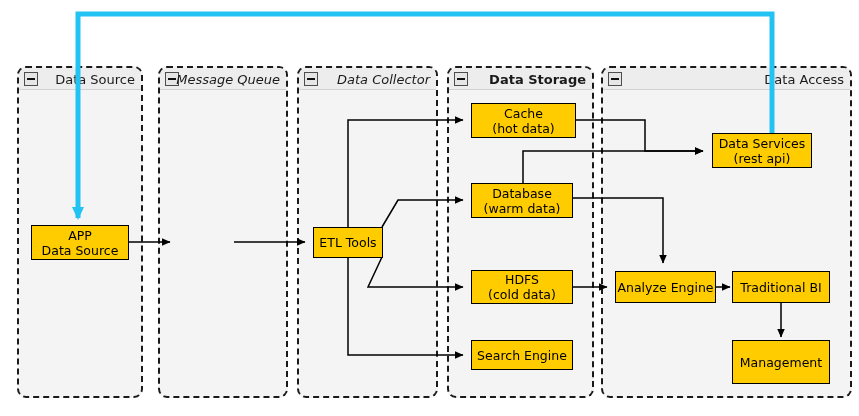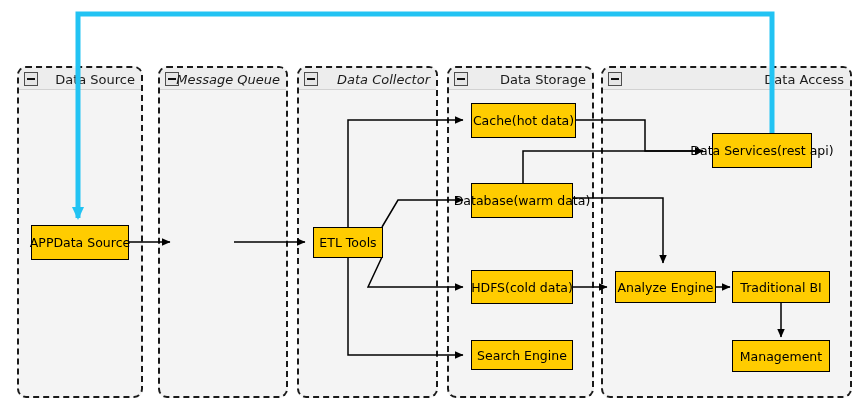--- a/index.html
+++ b/index.html
@@ -51,20 +51,21 @@
     width:8px;height:2px;
     background:#111111;
   }
   
   .node{
     position:absolute;
     box-sizing:border-box;
     background:#FFCC00;
     border:1.6px solid #000000;
     display:flex;
+    flex-direction:column;
     align-items:center;
     justify-content:center;
     font-size:12.5px;
     line-height:15px;
     color:#000000;
     text-align:center;
     white-space:nowrap;
   }
   
   #edges{
@@ -100,21 +101,21 @@
 
   <div class="group" style="left:297px;top:66px;width:141px;height:332px;">
     <div class="group-header" style="width:137px;font-style:italic;">
       <span class="collapse-icon">
           <i></i>
         </span>
       <span class="group-title">Data Collector</span>
     </div>
   </div>
 
-  <div class="group" style="left:447px;top:66px;width:147px;height:332px;">
+  <div class="group" style="left:447px;top:66px;width:147px;height:332px;font-weight:bold;">
     <div class="group-header" style="width:143px;">
       <span class="collapse-icon">
           <i></i>
         </span>
       <span class="group-title">Data Storage</span>
     </div>
   </div>
 
   <div class="group" style="left:601px;top:66px;width:251px;height:332px;">
     <div class="group-header" style="width:247px;">
@@ -197,17 +198,17 @@
   </div>
 
   <div class="node" style="left:615px;top:271px;width:101px;height:32px;text-align:right;">
     <span>Analyze Engine</span>
   </div>
 
   <div class="node" style="left:732px;top:271px;width:98px;height:32px;">
     <span>Traditional BI</span>
   </div>
 
-  <div class="node" style="left:732px;top:340px;width:98px;height:32px;">
+  <div class="node" style="left:732px;top:340px;width:98px;height:44px;">
     <span>Management</span>
   </div>
 
 </div>
 
 </body></html>

